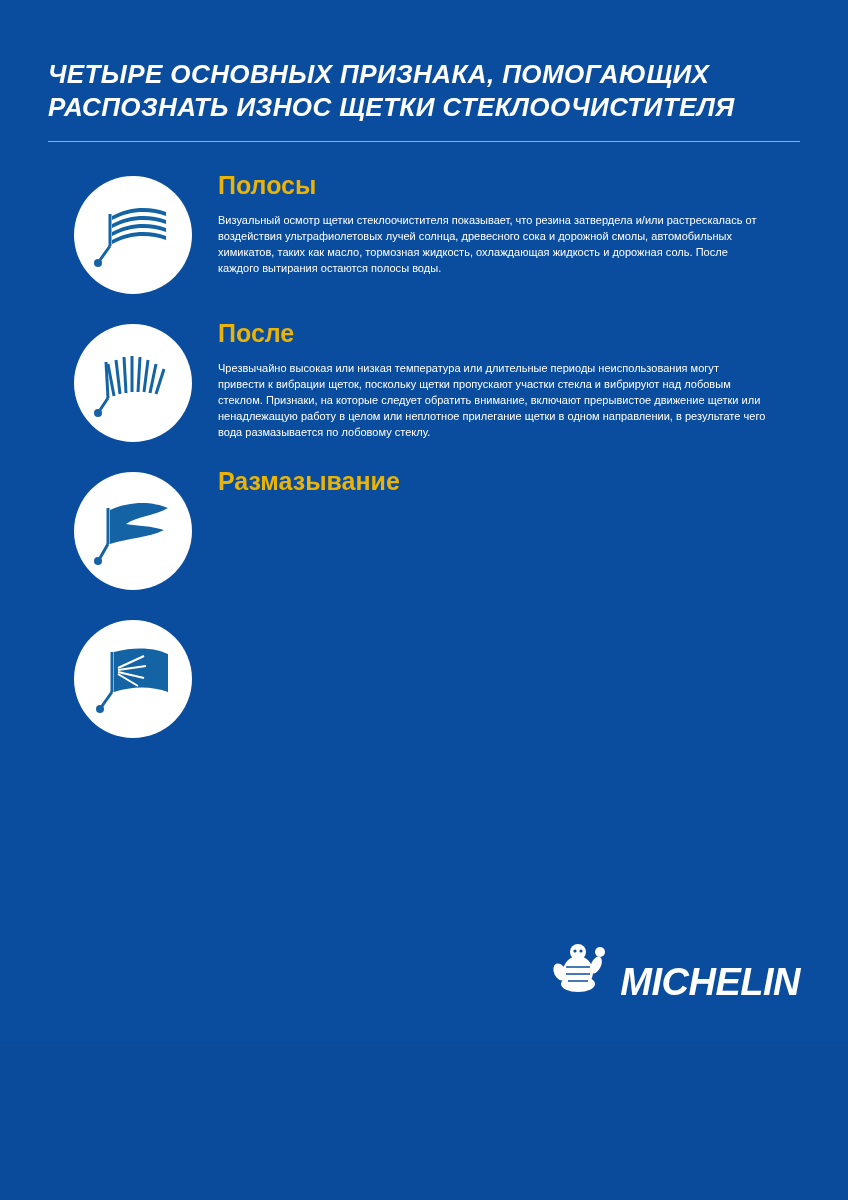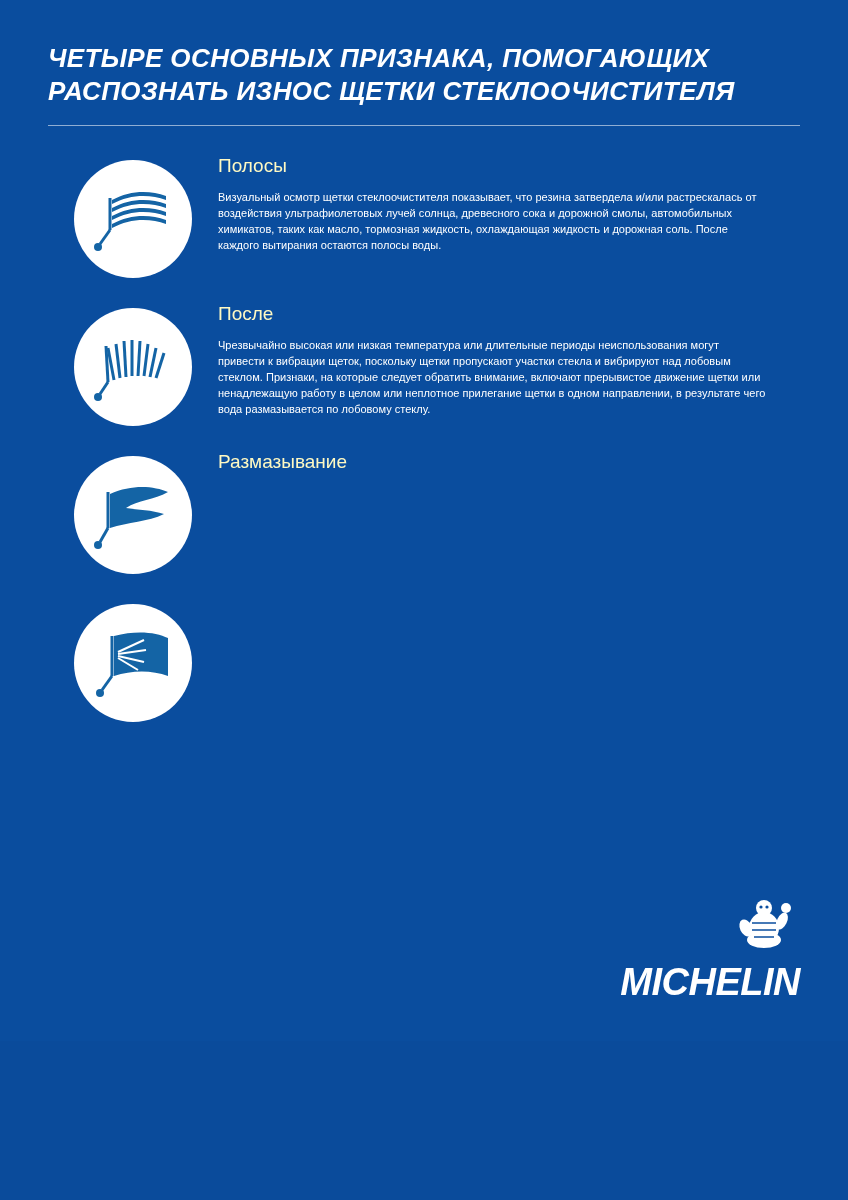--- a/index.html
+++ b/index.html
@@ -13,21 +13,21 @@
     font-family: "Liberation Sans", sans-serif;
     overflow: hidden;
     position: relative;
   }
   .page {
     width: 848px;
     height: 1041px;
     background: #0a4d9e;
     position: relative;
     box-sizing: border-box;
-    padding: 0 48px;
+    padding: 16px 48px;
   }
   
   .header {
     padding-top: 42px;
   }
   .header-title {
     color: #ffffff;
     font-weight: bold;
     font-style: italic;
     font-size: 26px;
@@ -67,42 +67,41 @@
     display: flex;
     align-items: center;
     justify-content: center;
     overflow: hidden;
   }
   .text-col {
     flex: 1 1 auto;
     padding-right: 34px;
   }
   .section-title {
-    color: #fef9c3;
-    font-size: 19px;
-    font-weight: normal;
+    color: #eab308;
+    font-size: 25px;
+    font-weight: bold;
     margin: 0 0 14px 0;
     line-height: 1.1;
   }
   .section-body {
     color: #ffffff;
     font-size: 11px;
     line-height: 1.45;
     margin: 0;
     letter-spacing: 0.02px;
   }
   
   .footer {
     position: absolute;
     right: 48px;
     bottom: 40px;
     display: flex;
     align-items: flex-end;
     gap: 6px;
-    flex-direction: column;
   }
   .logo-word {
     color: #ffffff;
     font-size: 38px;
     font-weight: bold;
     font-style: italic;
     letter-spacing: -0.5px;
     line-height: 1;
   }
   .logo-mark {

